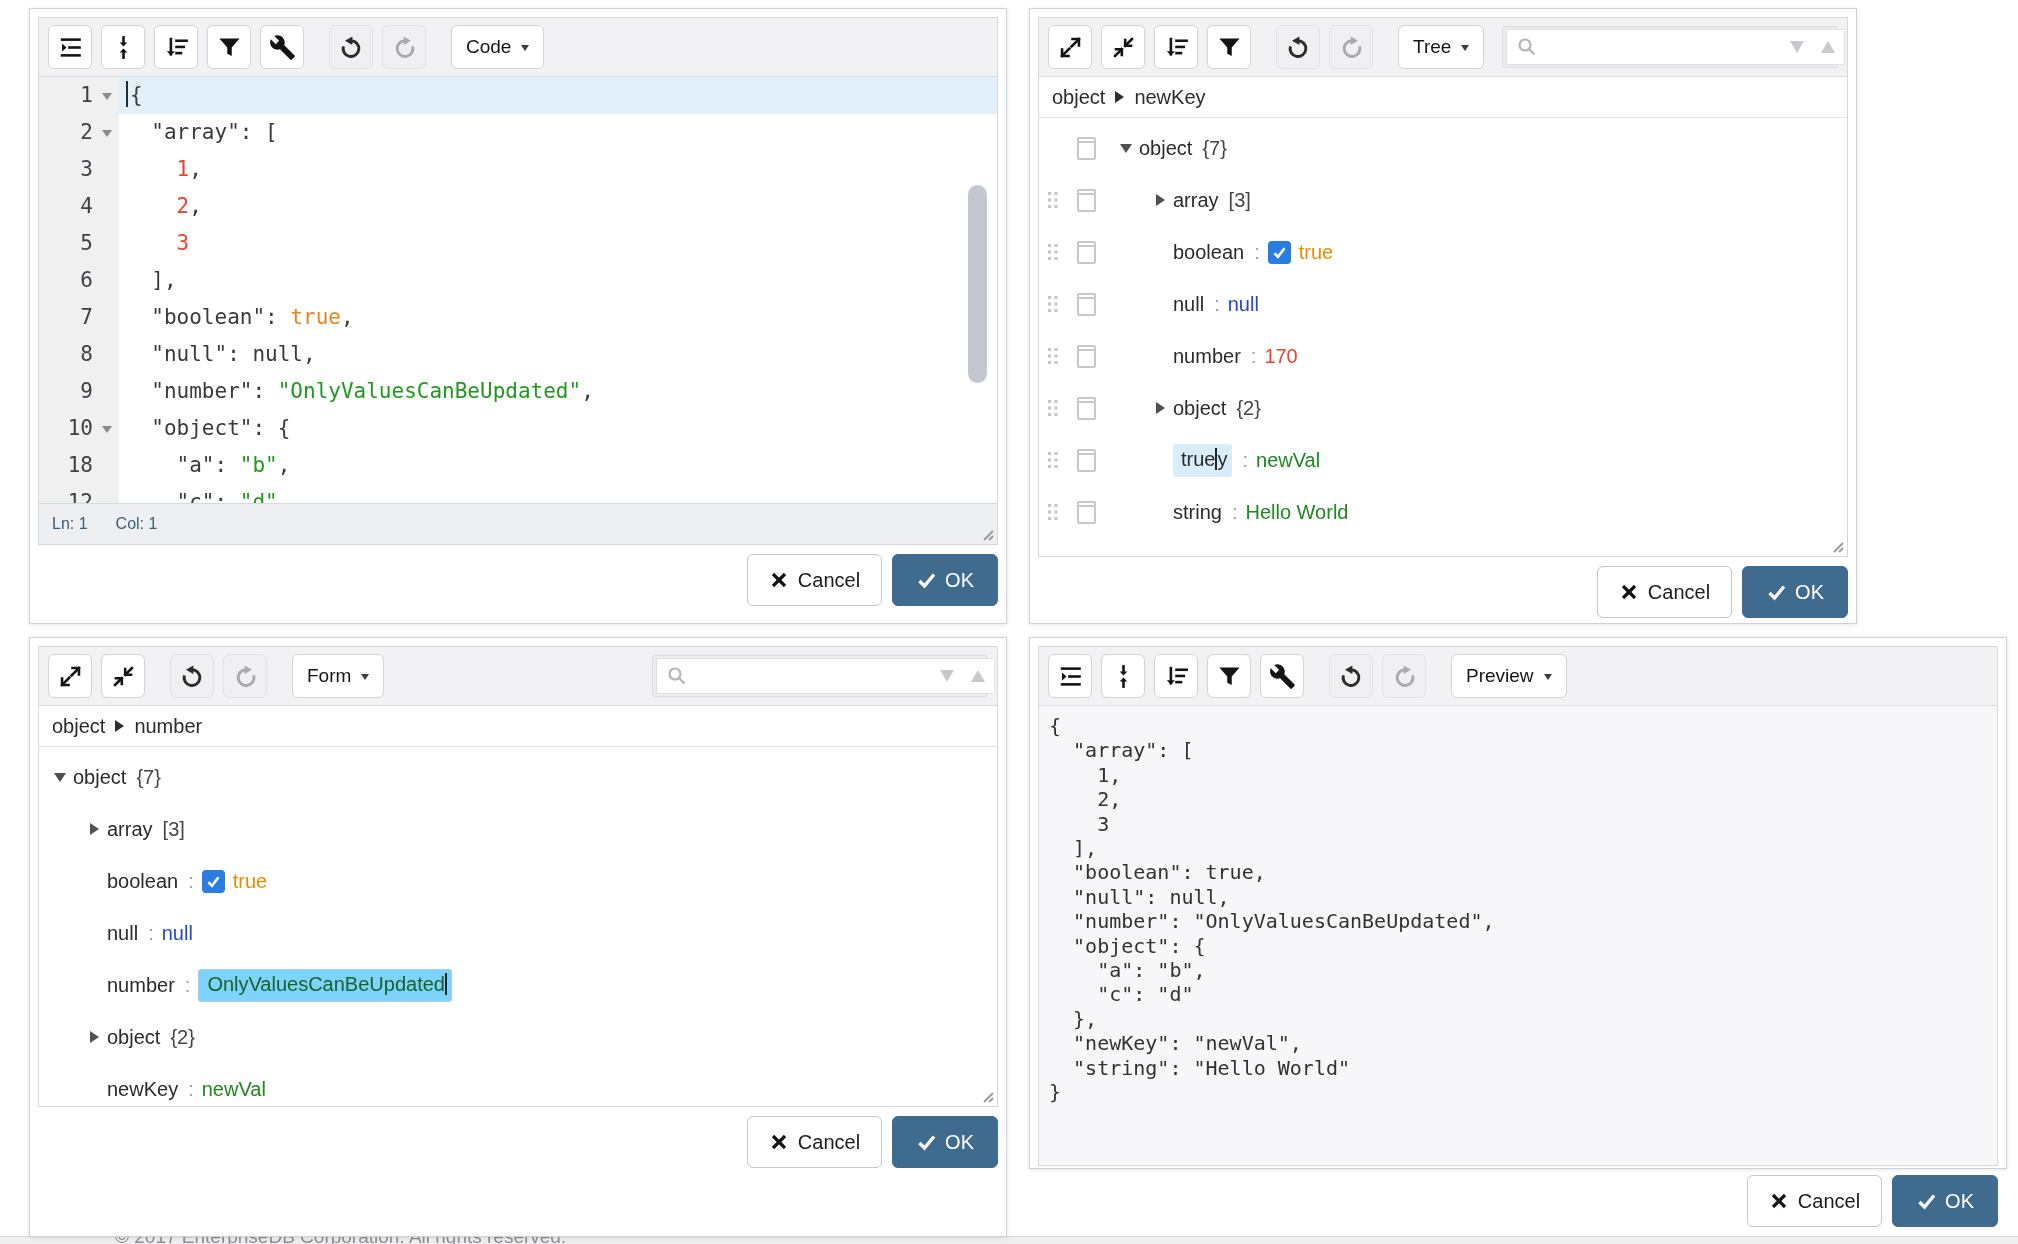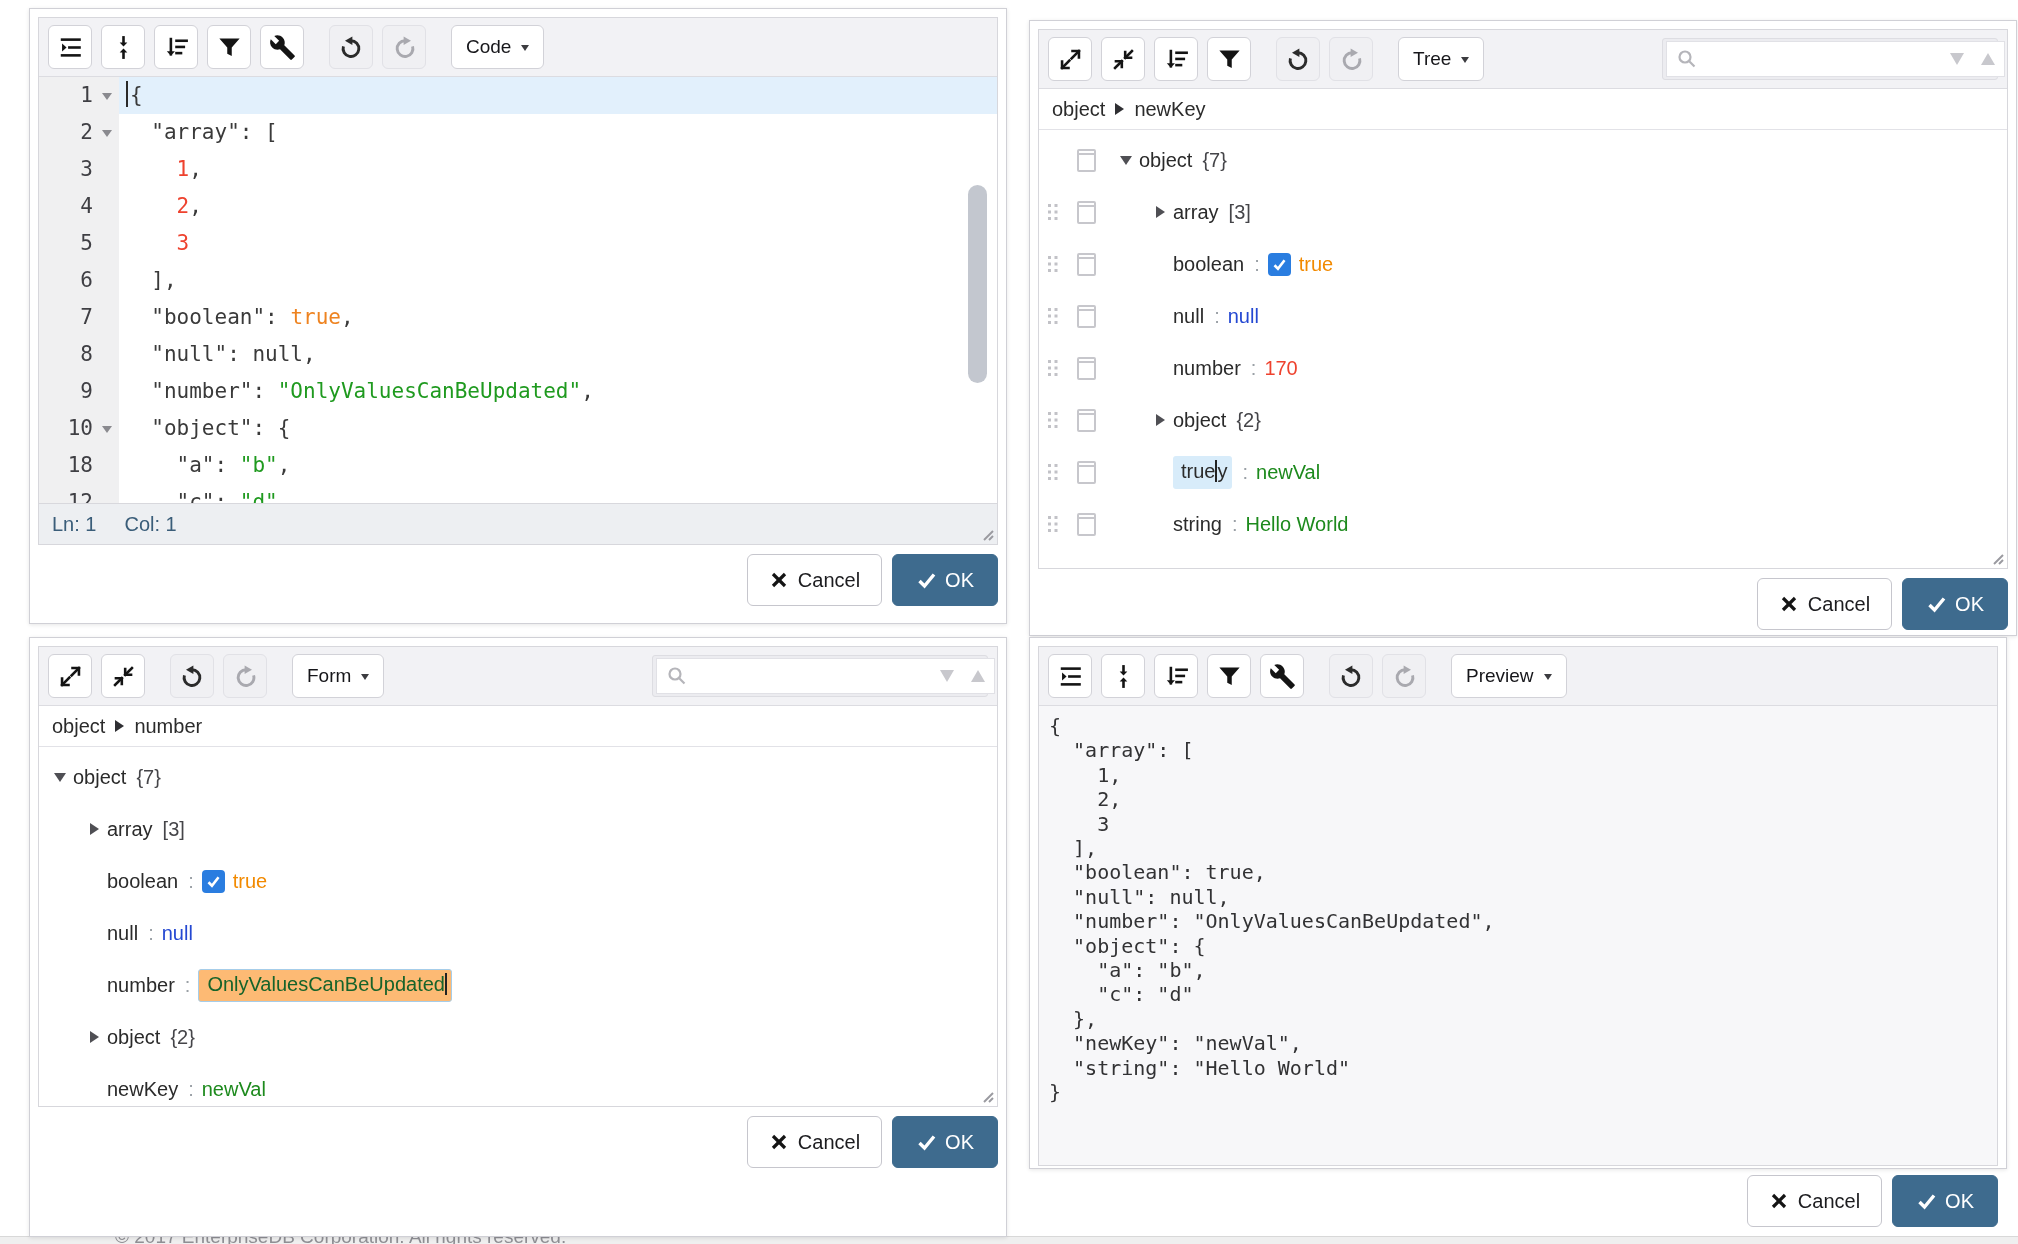--- a/index.html
+++ b/index.html
@@ -5,21 +5,21 @@
   html,body{margin:0;padding:0;}
   body{width:2018px;height:1244px;position:relative;overflow:hidden;background:#fff;
        font-family:"Liberation Sans",sans-serif;-webkit-font-smoothing:antialiased;}
   
   .page-footer-strip{position:absolute;left:0;right:0;bottom:0;height:7px;background:#efefef;border-top:1px solid #d8d8d8;z-index:0;}
   .page-copyright{position:absolute;left:115px;top:1226px;font-size:19px;color:#8f8f94;z-index:0;white-space:nowrap;}
   
   .dlg{position:absolute;background:#fff;border:1px solid #d0d0d6;box-shadow:0 1px 4px rgba(0,0,0,.10);
        padding:8px;box-sizing:border-box;z-index:1;}
   #p-code   {left:29px;  top:8px;   width:978px;height:616px;}
-  #p-tree   {left:1029px;top:20px;   width:988px;height:616px;}
+  #p-tree   {left:1029px;top:8px;   width:828px;height:616px;}
   #p-form   {left:29px;  top:637px; width:978px;height:600px;}
   #p-preview{left:1029px;top:637px; width:978px;height:532px;}
   .jframe{border:1px solid #d7d7dc;display:flex;flex-direction:column;position:relative;overflow:hidden;box-sizing:border-box;}
   #p-code .jframe{height:528px;}
   #p-tree .jframe{height:540px;}
   #p-form .jframe{height:461px;}
   #p-preview .jframe{height:520px;}
   
   .menubar{flex:0 0 58px;background:#f2f2f5;border-bottom:1px solid #dcdce1;display:flex;align-items:center;gap:9px;padding:0 9px;}
   .tb{width:44px;height:44px;border:1px solid #d2d2d8;border-radius:6px;background:#fff;display:flex;
@@ -49,21 +49,21 @@
   .codewrap{flex:1;position:relative;overflow:hidden;font-family:"DejaVu Sans Mono",monospace;font-size:21px;line-height:37px;background:#fff;}
   .cline{display:flex;height:37px;}
   .gut{flex:0 0 80px;background:#f0f0f1;color:#3f3f44;text-align:right;padding-right:26px;box-sizing:border-box;position:relative;}
   .fold{position:absolute;right:7px;top:16px;width:0;height:0;border-top:7px solid #8a8a8f;border-left:5px solid transparent;border-right:5px solid transparent;cursor:pointer;}
   .ctext{flex:1;white-space:pre;color:#3a3a3a;padding-left:7px;}
   .tok.v-num{color:#ee422e;} .tok.v-bool{color:#ee8320;} .tok.v-str{color:#1f9a1f;}
   .cline.r-active .ctext{background:#e2f0fc;}
   .cline.r-active .ctext::before{content:"";display:inline-block;width:0;height:26px;border-left:2px solid #2a2a2a;vertical-align:-5px;margin-right:2px;}
   .vthumb{position:absolute;right:10px;top:108px;width:19px;height:198px;background:#c3c7cf;border-radius:9.5px;cursor:pointer;}
   .statusbar{flex:0 0 40px;background:#edeff2;border-top:1px solid #d8d8dd;display:flex;align-items:center;gap:28px;
-             padding:0 13px;color:#3a5d79;font-size:20px;position:relative;}
+             padding:0 13px;color:#3a5d79;font-size:16px;position:relative;}
   .grip{position:absolute;right:2px;bottom:2px;}
   .grip line{stroke:#9a9aa0;stroke-width:2;}
   
   .crumb{flex:0 0 40px;border-bottom:1px solid #e2e2e7;display:flex;align-items:center;padding:0 13px;font-size:20px;color:#2b2b2b;background:#fff;}
   .crumb-arrow{width:0;height:0;border-left:9px solid #2f2f33;border-top:6px solid transparent;border-bottom:6px solid transparent;margin:0 10px;}
   
   .treewrap{flex:1;position:relative;padding-top:4px;overflow:hidden;background:#fff;}
   .trow{height:52px;display:flex;align-items:center;padding-left:8px;}
   .th-drag{width:30px;display:flex;align-items:center;}
   .th-menu{width:36px;display:flex;align-items:center;}
@@ -76,21 +76,21 @@
   .tcaret.v-right::before{content:"";border-left:9px solid #4f4f54;border-top:6.5px solid transparent;border-bottom:6.5px solid transparent;}
   .tname{font-size:20px;color:#2b2b2b;cursor:text;}
   .tname.edit{background:#d8ecfa;border-radius:3px;padding:4px 5px 6px 8px;}
   .tcursor{display:inline-block;width:0;height:22px;border-left:2px solid #222;vertical-align:-4px;}
   .tmeta{margin-left:10px;color:#454549;font-size:20px;}
   .tsep{margin:0 8px 0 10px;color:#9aa0a6;font-size:20px;}
   .tcheck{width:23px;height:23px;background:#2a7de0;border-radius:4px;display:flex;align-items:center;justify-content:center;margin-right:8px;cursor:pointer;}
   .tcheck svg{width:17px;height:17px;} .tcheck polyline{stroke:#fff;stroke-width:3.4;fill:none;}
   .tval{font-size:20px;cursor:text;}
   .tval.v-string{color:#1d8a1d;} .tval.v-null{color:#2448d2;} .tval.v-number{color:#ee422e;} .tval.v-boolean{color:#f28a00;}
-  .tval.edit{background:#fdba74;border:1px solid #a6cde9;border-radius:3px;padding:3px 4px 5px 8px;color:#17632a;}
+  .tval.edit{background:#7dd3fc;border:1px solid #a6cde9;border-radius:3px;padding:3px 4px 5px 8px;color:#17632a;}
   
   .previewtxt{flex:1;background:#f7f7f9;color:#323234;font-family:"DejaVu Sans Mono",monospace;font-size:20px;line-height:24.4px;
               padding:8px 10px;margin:0;white-space:pre;overflow:hidden;}
   .sizebar{flex:0 0 44px;background:#edeff2;border-top:1px solid #d9d9de;display:flex;align-items:center;padding:0 13px;color:#33566e;font-size:20px;}
   
   .btnrow{height:52px;margin-top:9px;display:flex;justify-content:flex-end;gap:10px;}
   .btn{height:52px;border-radius:6px;display:flex;align-items:center;gap:9px;font-size:20px;padding:0 21px;cursor:pointer;font-family:inherit;}
   .btn svg{width:20px;height:20px;}
   .btn-cancel{background:#fff;border:1px solid #c6c6cd;color:#1c1c1f;}
   .btn-cancel line{stroke:#141414;stroke-width:3.2;}

